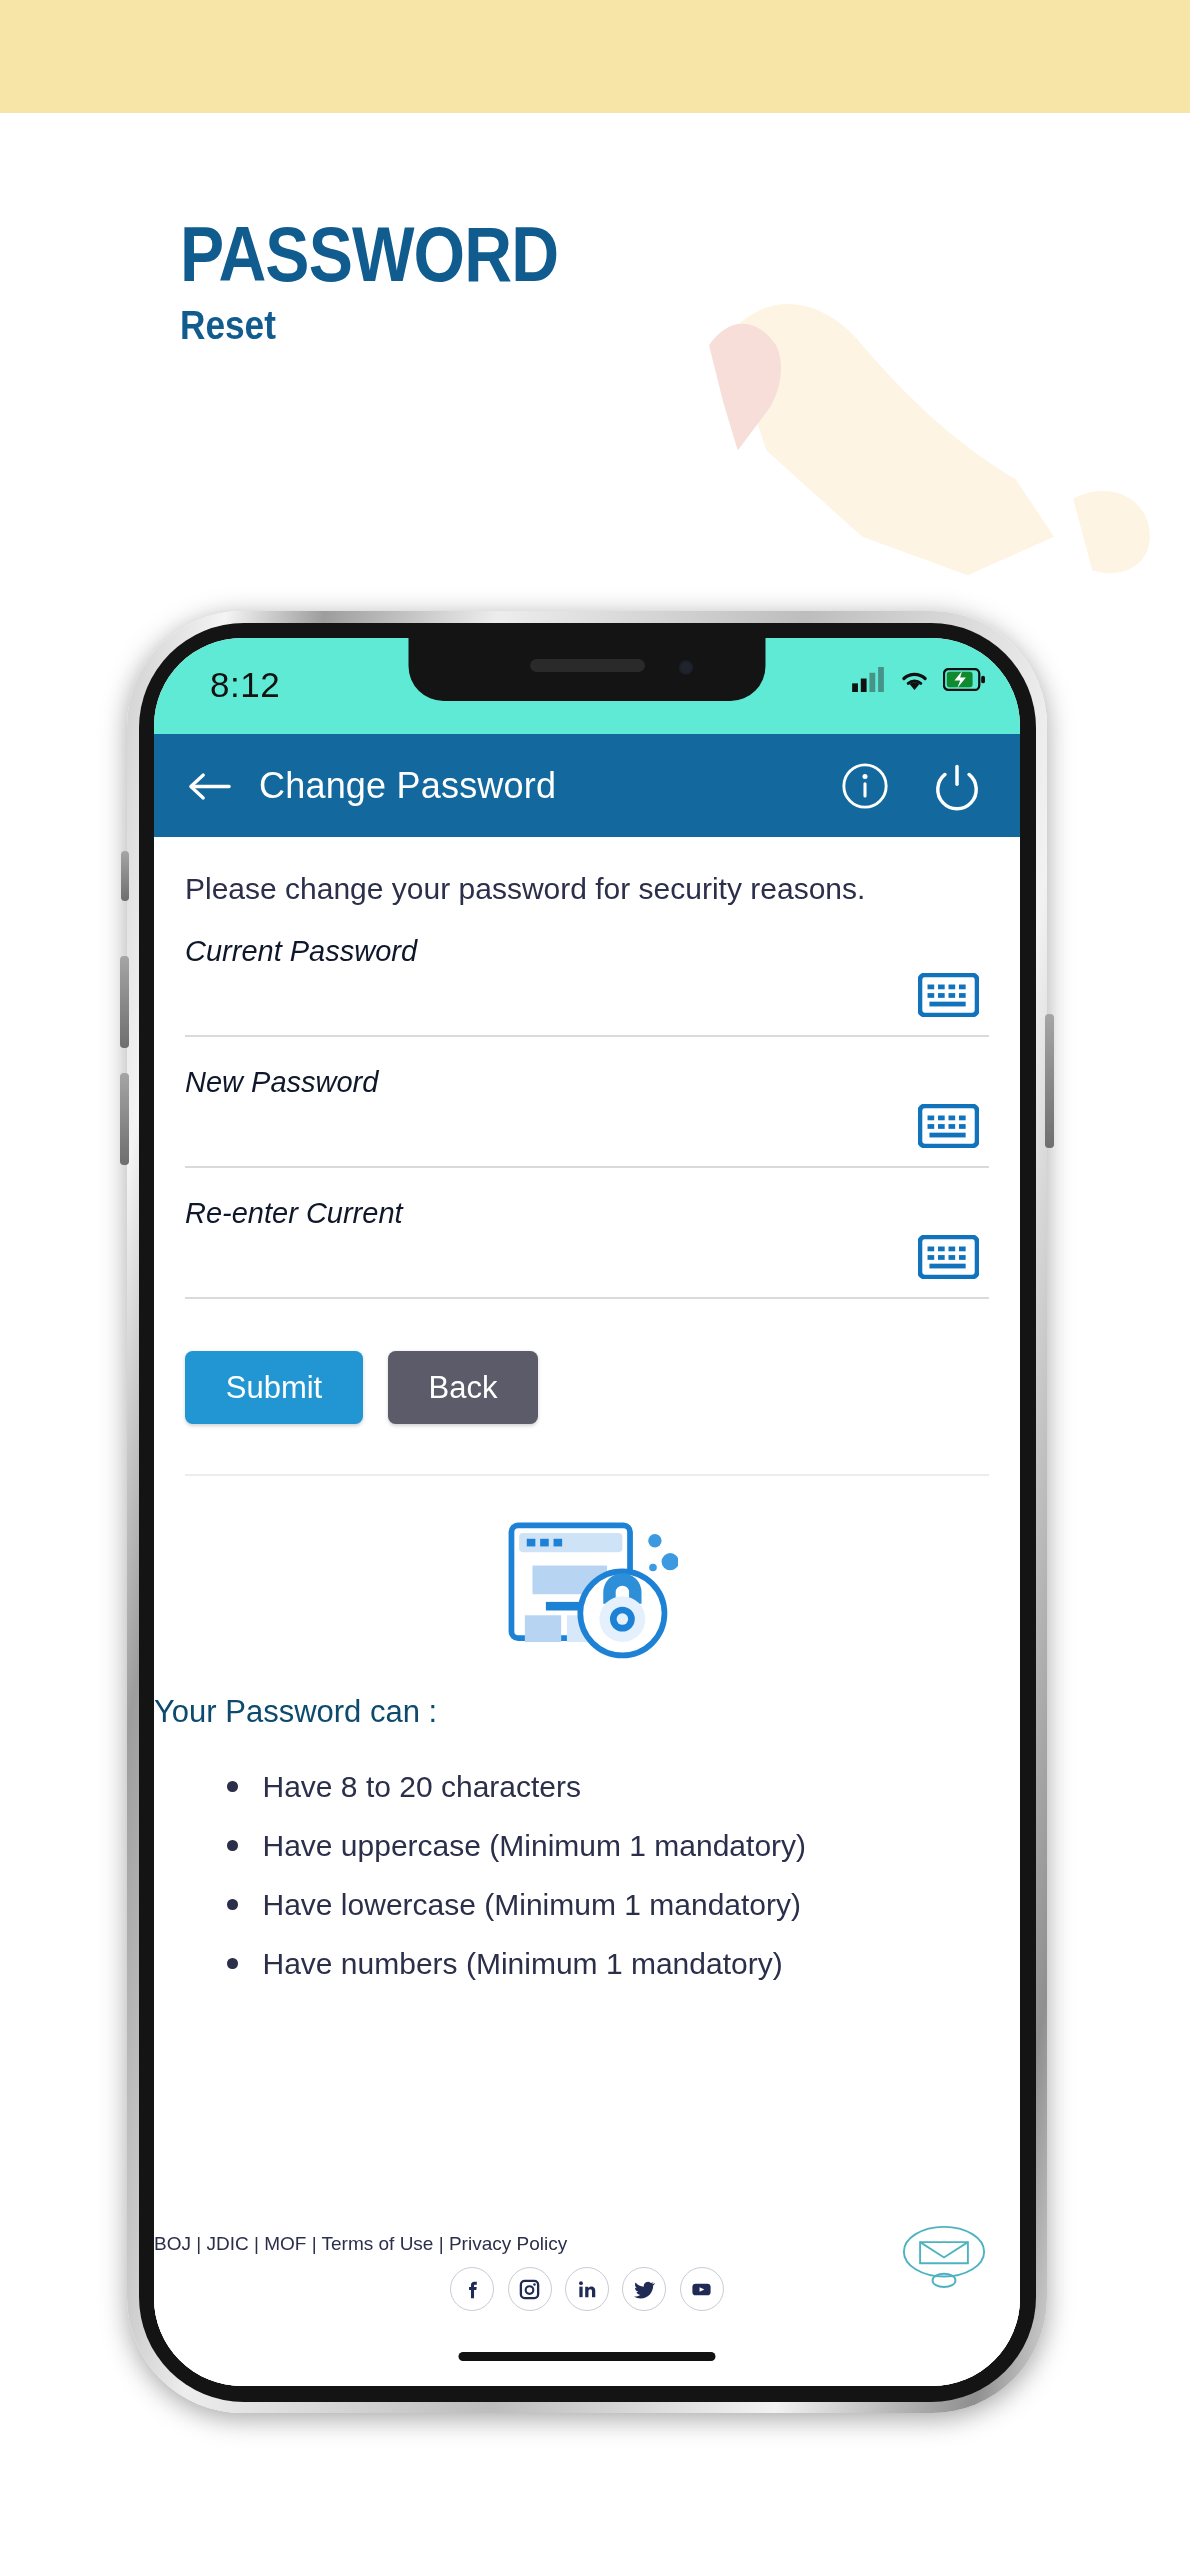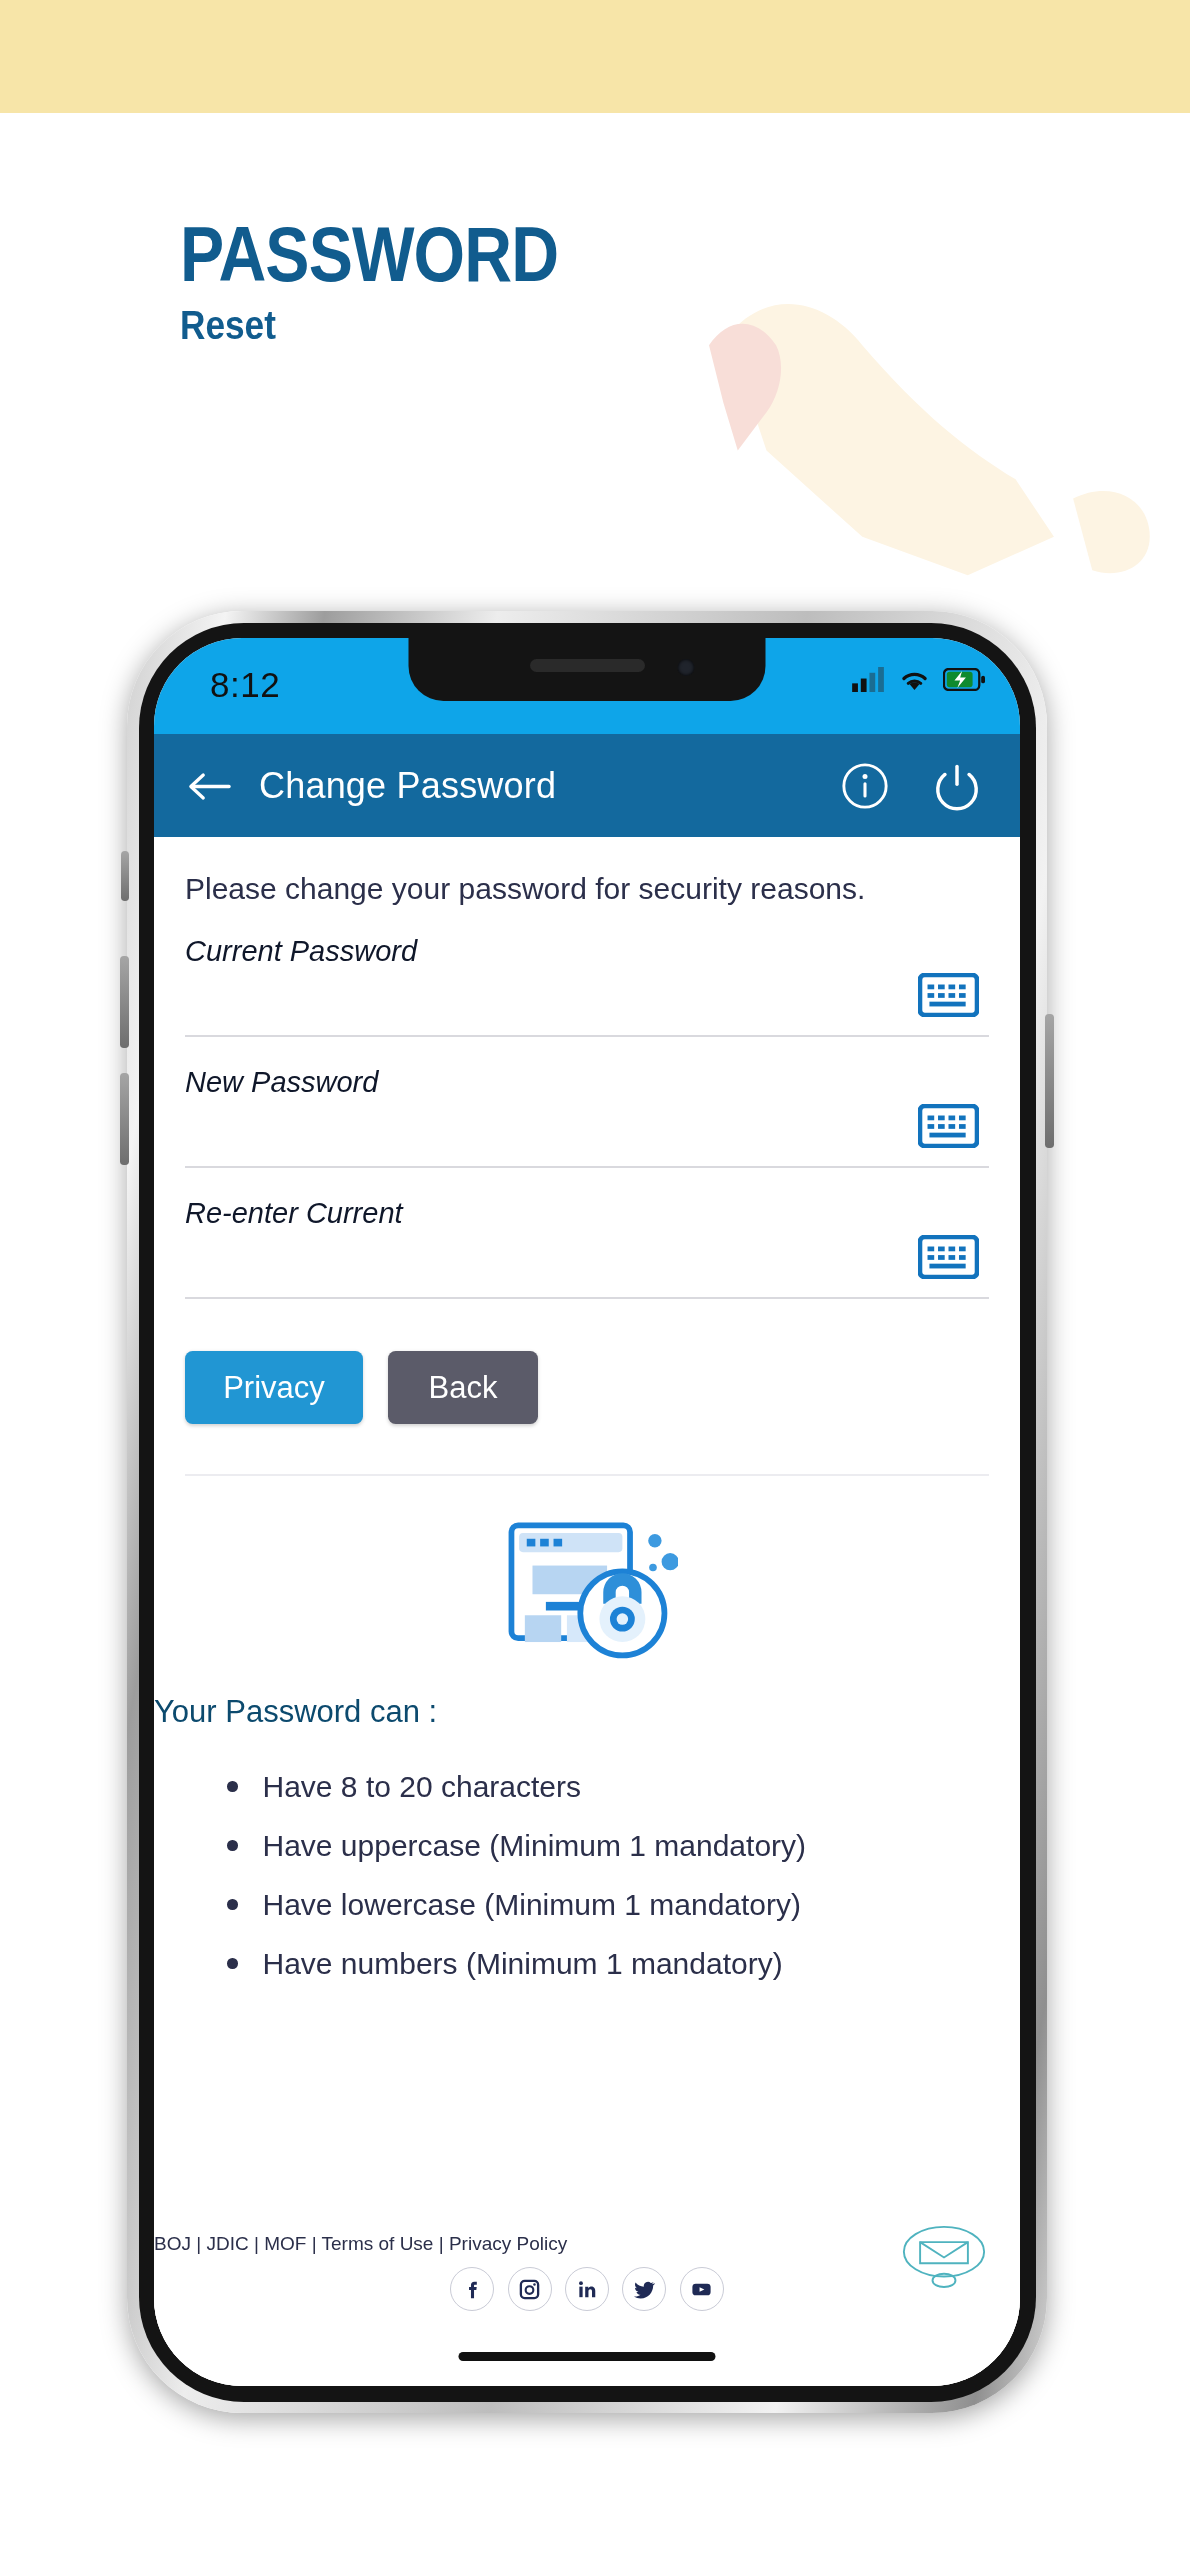--- a/index.html
+++ b/index.html
@@ -49,21 +49,21 @@
   }
   
   .side-btn{position:absolute;background:linear-gradient(180deg,#a5a5a5,#6e6e6e);border-radius:3.8px;}
   #btn-mute{left:-5.7px;top:240px;width:7.7px;height:50px;}
   #btn-volup{left:-6.7px;top:345px;width:8.6px;height:92px;}
   #btn-voldn{left:-6.7px;top:462px;width:8.6px;height:92px;}
   #btn-power{right:-6.7px;top:403px;width:8.6px;height:134px;}
   
   #statusbar{
     position:absolute;left:0;top:0;width:100%;height:96px;
-    background:#0ea5e9;
+    background:#5eead4;
   }
   #status-time{
     position:absolute;left:56px;top:27px;
     font-size:35px;color:#111;font-weight:400;letter-spacing:0.5px;
   }
   #status-icons{
     position:absolute;right:35px;top:29px;display:flex;align-items:center;gap:13.4px;
   }
   #notch{
     position:absolute;left:50%;transform:translateX(-50%);top:0;
@@ -285,21 +285,21 @@
                 <rect x="43" y="21" width="7" height="5"></rect>
               <rect x="12" y="30" width="38" height="5"></rect>
             </g>
           </svg>
         </div>
         <input class="field-input" type="password" style="position: absolute; left: 0px; top: 42px; width: 575px; height: 44px; border: none; outline: none; background: transparent; font-size: 29px;" placeholder="">
         <div class="field-line"></div>
       </div>
 
       <div id="btn-row">
-        <button class="act-btn" id="submit-btn">Privacy</button>
+        <button class="act-btn" id="submit-btn">Submit</button>
         <button class="act-btn" id="back-btn">Back</button>
       </div>
 
       <div id="divider"></div>
 
       <div id="lock-illus">
         <svg width="182" height="153" viewBox="0 0 190 160">
           <rect x="16" y="14" width="124" height="118" rx="7" fill="#fff" stroke="#1d82d6" stroke-width="6"></rect>
           <rect x="24" y="22" width="108" height="20" rx="4" fill="#cfe3f7"></rect>
           <rect x="32" y="28" width="9" height="8" fill="#1d82d6"></rect>

